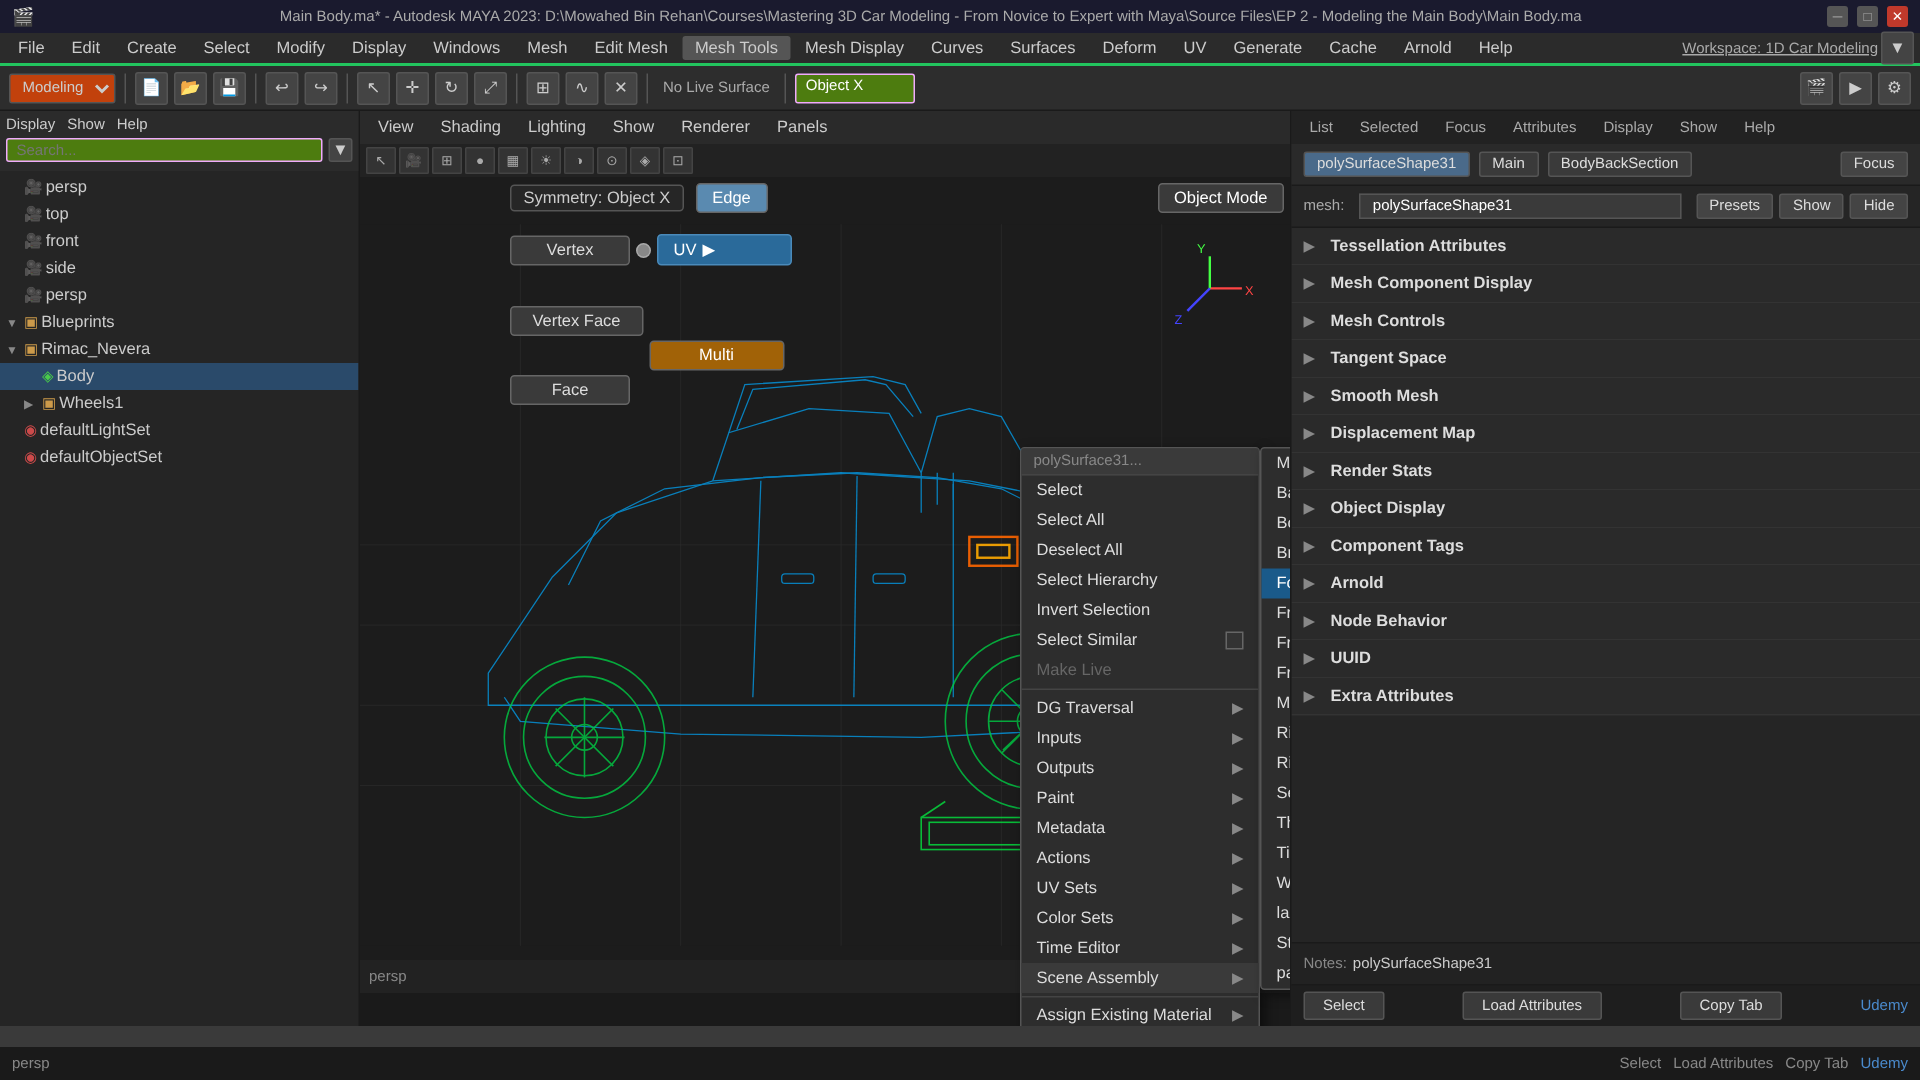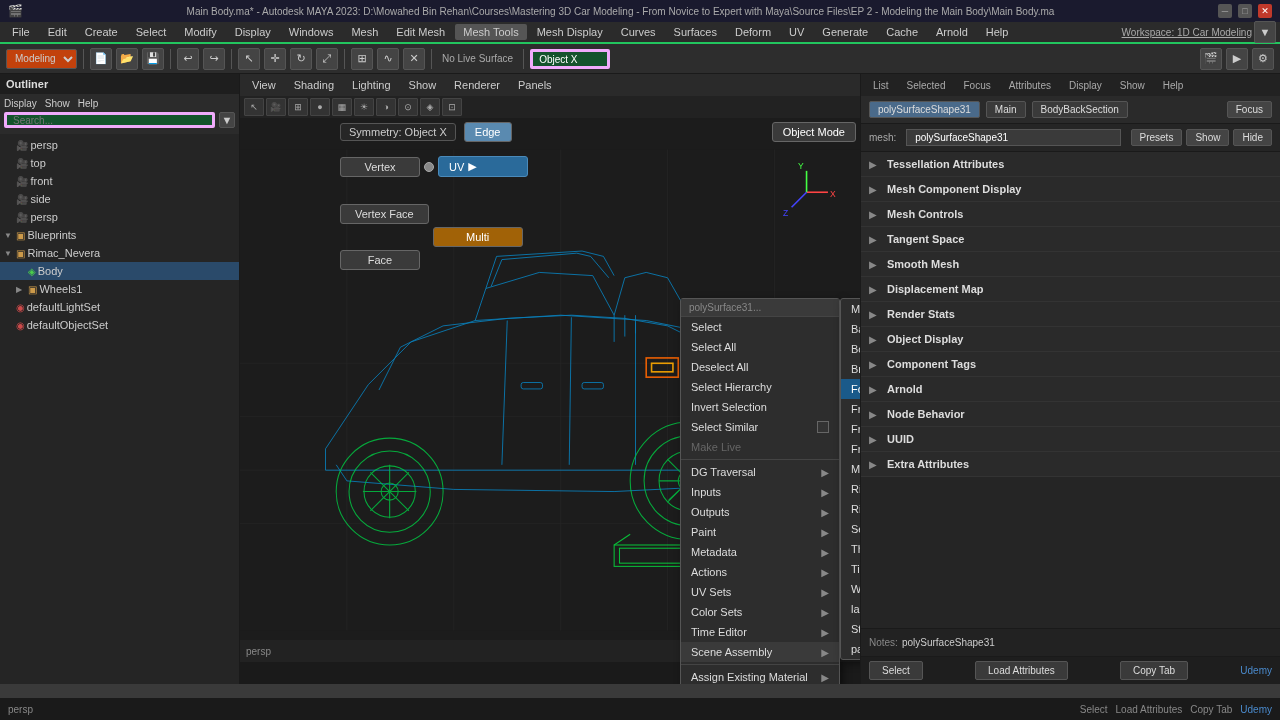--- a/index.html
+++ b/index.html
@@ -76,22 +76,22 @@
       border: 1px solid #555;
       color: #ccc;
       display: flex; align-items: center; justify-content: center;
       cursor: pointer;
       border-radius: 2px;
       font-size: 11px;
     }
     .toolbar-sep { width: 1px; height: 20px; background: #555; margin: 0 2px; }
     .toolbar-text { color: #aaa; font-size: 10px; padding: 0 4px; }
     .toolbar-input {
-      background: #14532d;
-      border: 3px solid #f0abfc;
+      background: #4d7c0f;
+      border: 1px solid #f0abfc;
       color: #fff;
       padding: 2px 6px;
       height: 20px;
       font-size: 10px;
       border-radius: 2px;
       min-width: 80px;
     }
 
     
     #main-layout {
@@ -497,23 +497,20 @@
   <div class="toolbar-input">Object X</div>
   <div style="flex:1"></div>
   <div class="toolbar-btn">🎬</div>
   <div class="toolbar-btn">▶</div>
   <div class="toolbar-btn">⚙</div>
 </div>
 
 <div id="main-layout" style="height: calc(720px - 110px);">
 
   <div id="outliner">
-    <div id="outliner-header">
-      <span>Outliner</span>
-    </div>
     <div style="height:18px;background:#2b2b2b;display:flex;align-items:center;padding:0 4px;gap:8px;">
       <span style="color:#ccc;font-size:10px;cursor:pointer;">Display</span>
       <span style="color:#ccc;font-size:10px;cursor:pointer;">Show</span>
       <span style="color:#ccc;font-size:10px;cursor:pointer;">Help</span>
     </div>
     <div id="outliner-toolbar">
       <input class="toolbar-input" style="flex: 1 1 0%; height: 16px; font-size: 10px;" placeholder="Search...">
       <div class="toolbar-btn" style="width:16px;height:16px;">▼</div>
     </div>
     <div id="outliner-content">

